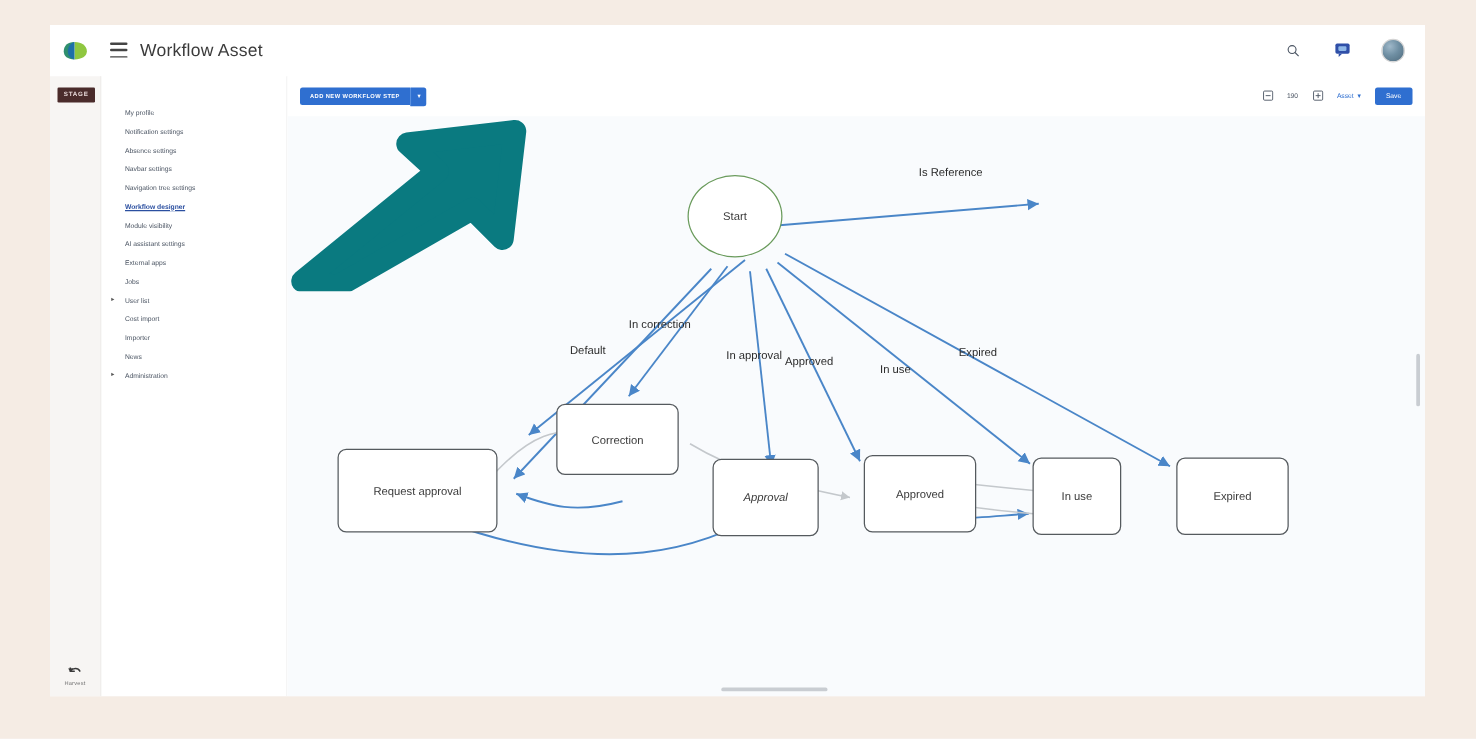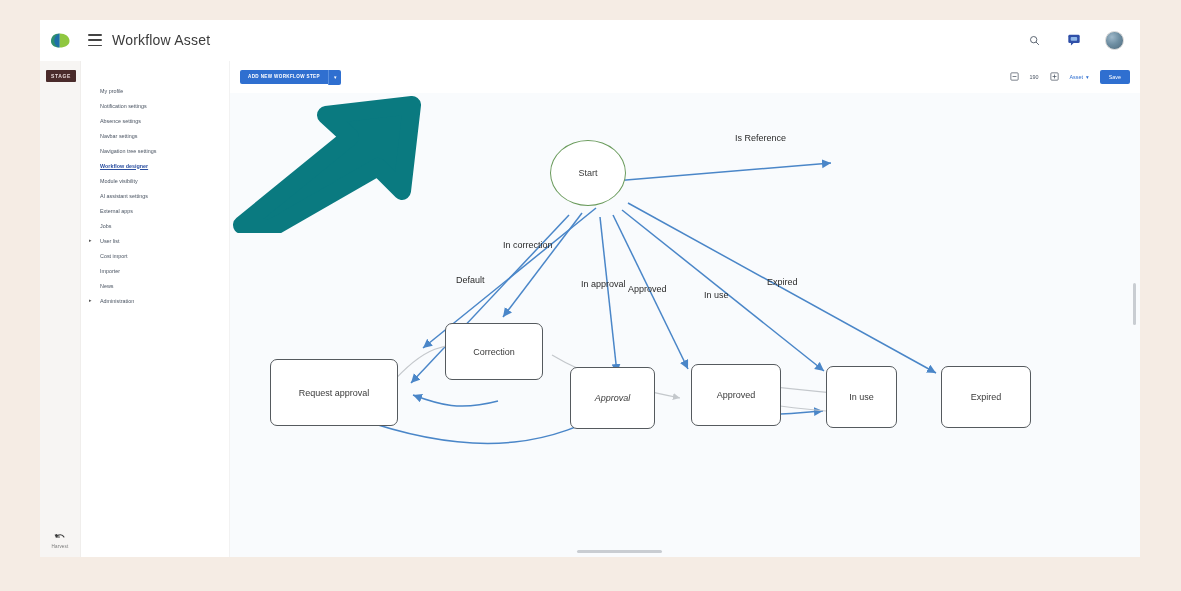--- a/index.html
+++ b/index.html
@@ -330,21 +330,21 @@
           <div class="node" style="left: 461px; top: 271px; width: 90px; height: 62px;">
             <span>Approved</span>
           </div>
           <div class="node" style="left: 596px; top: 273px; width: 71px; height: 62px;">
             <span>In use</span>
           </div>
           <div class="node" style="left: 711px; top: 273px; width: 90px; height: 62px;">
             <span>Expired</span>
           </div>
           <div class="edge-label" style="left: 470px; top: 40px; padding-left: 35px;">Is Reference</div>
-          <div class="edge-label" style="left: 273px; top: 147px;">In correction</div>
+          <div class="edge-label" style="left: 273px; top: 161px;">In correction</div>
           <div class="edge-label" style="left: 226px; top: 182px;">Default</div>
           <div class="edge-label" style="left: 351px; top: 186px;">In approval</div>
           <div class="edge-label" style="left: 398px; top: 191px;">Approved</div>
           <div class="edge-label" style="left: 474px; top: 197px;">In use</div>
           <div class="edge-label" style="left: 537px; top: 184px;">Expired</div>
         </div>
 
     </div>
   </div>
 </div>

